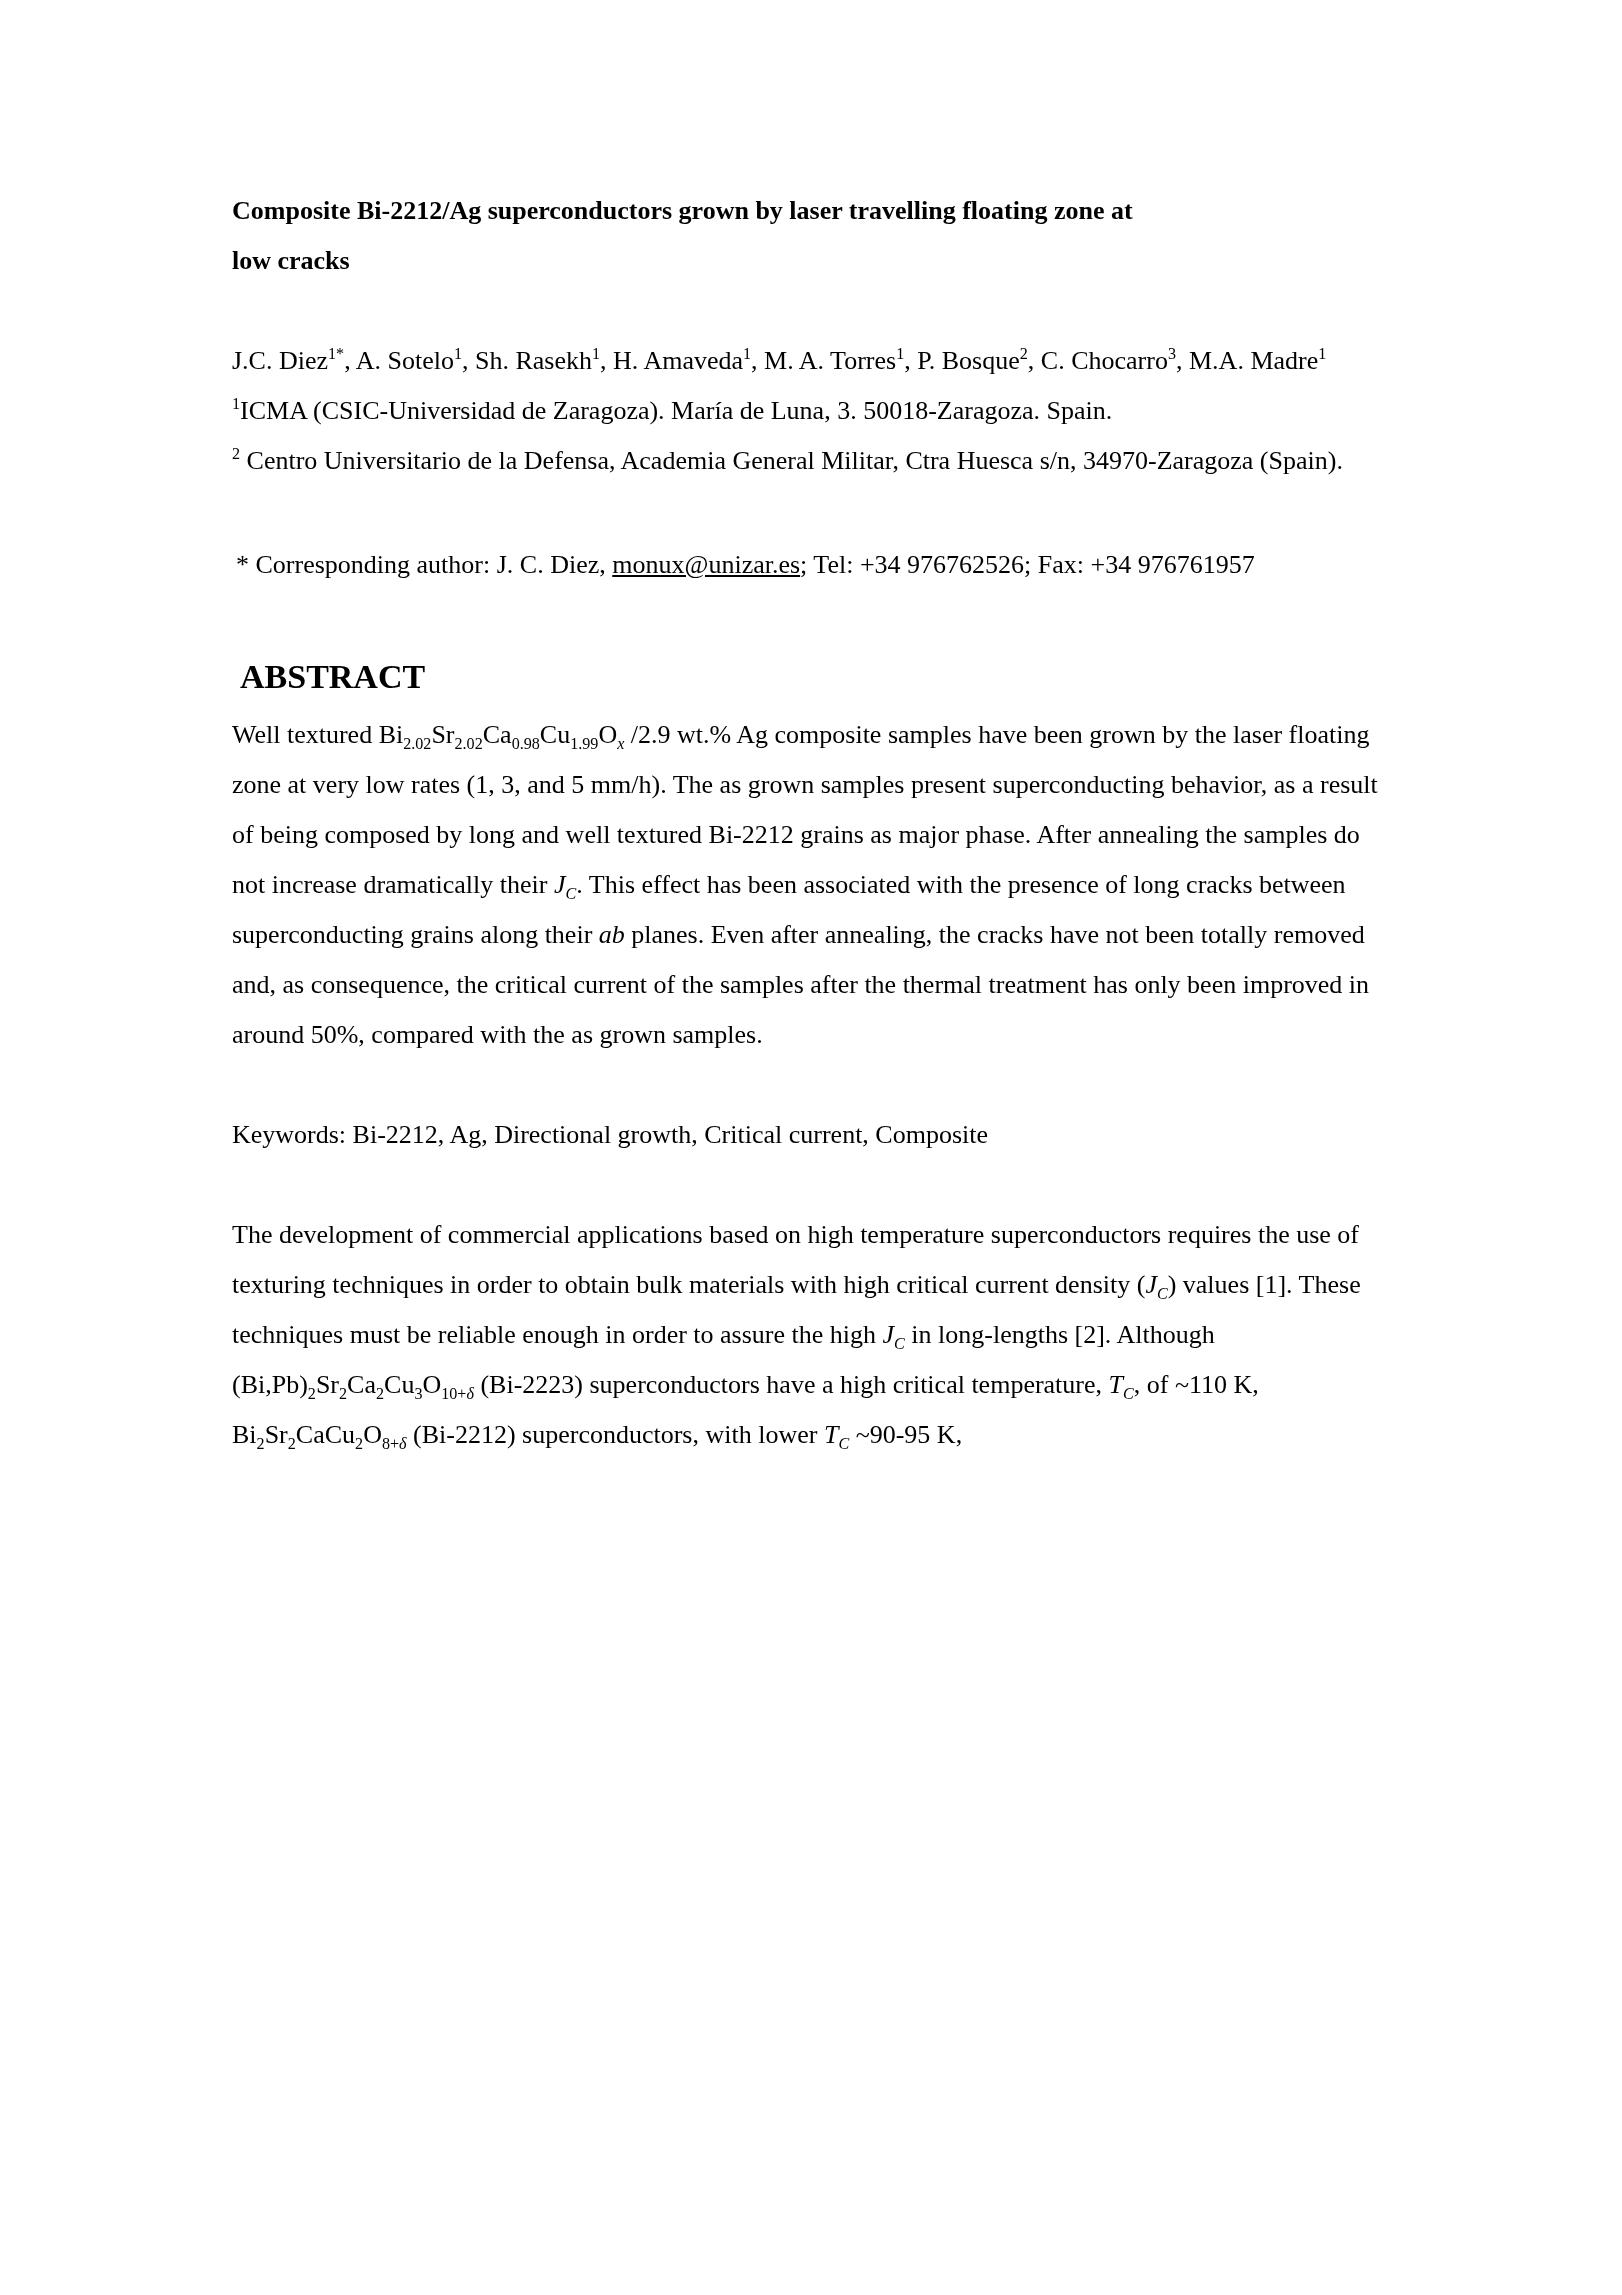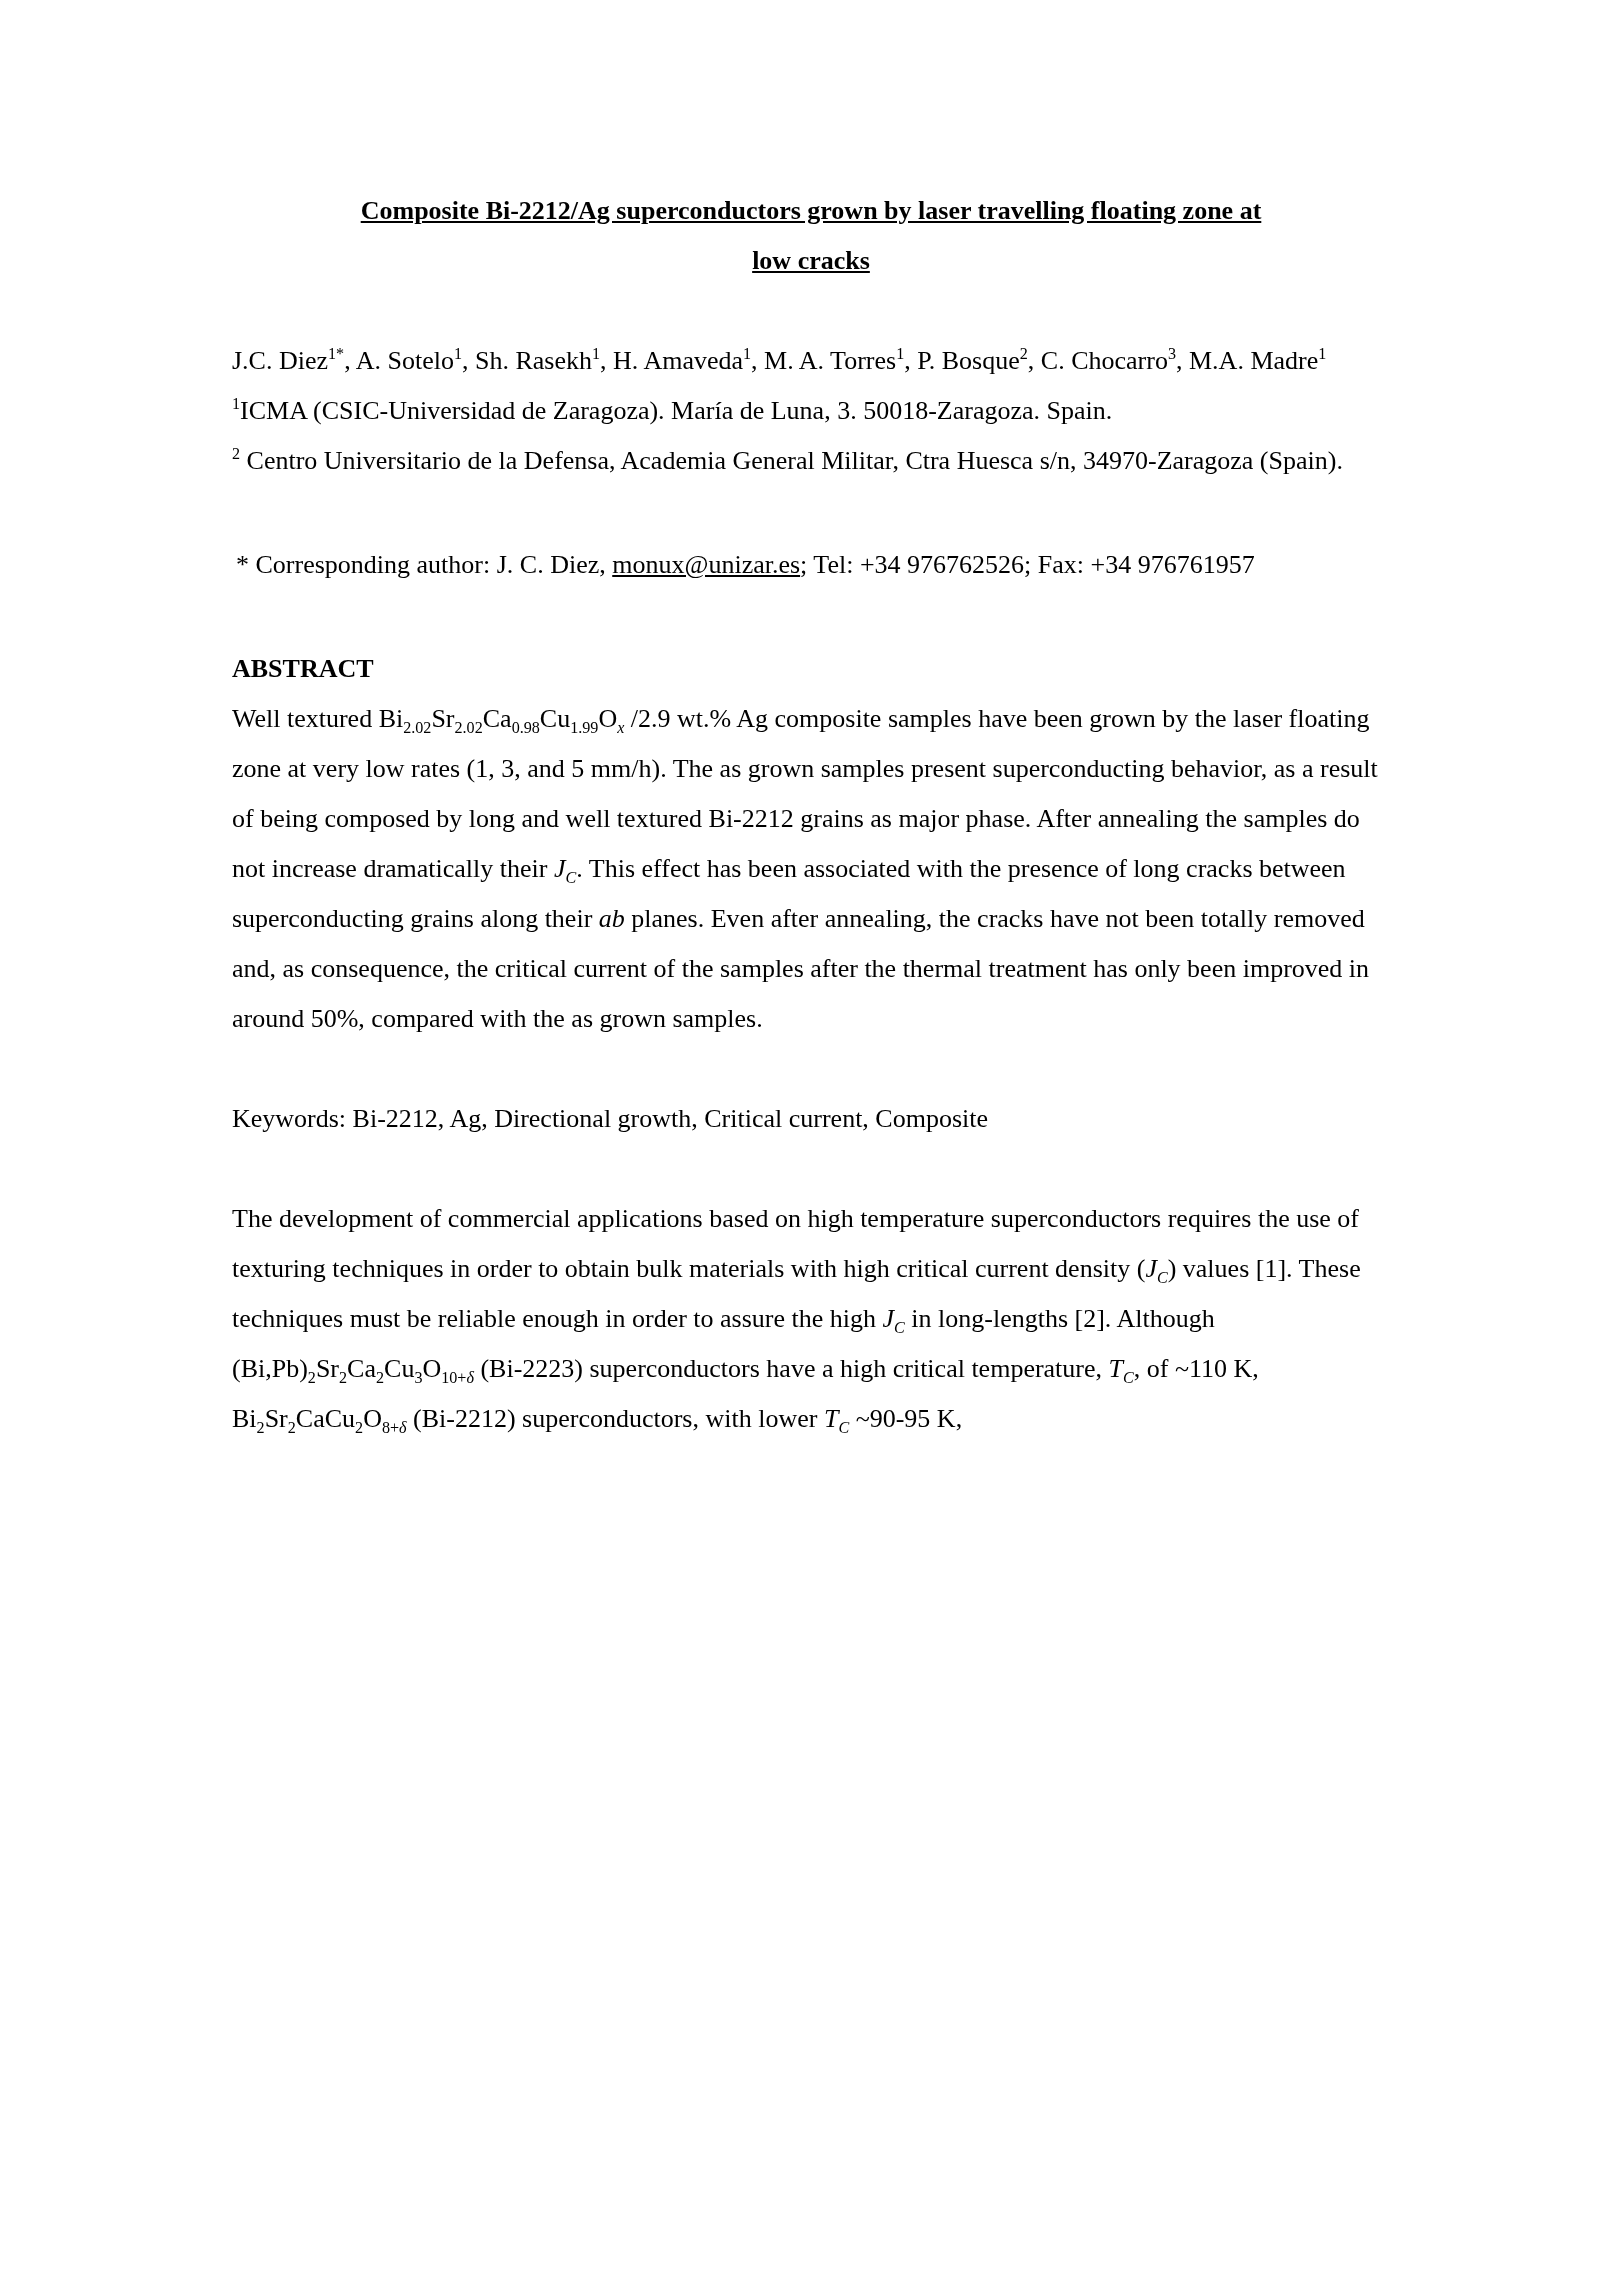--- a/index.html
+++ b/index.html
@@ -18,24 +18,22 @@
     position: relative;
     width: 1623px;
     height: 2295px;
     box-sizing: border-box;
     padding: 186px 232px 0 232px;
   }
   .doc-title {
     font-size: 26px;
     font-weight: bold;
     line-height: 50px;
-    text-align: center;
     margin: 0;
     width: 1158px;
-    text-decoration: underline;
   }
   .spacer-lg { height: 50px; }
   .spacer-md { height: 50px; }
   .block {
     font-size: 26px;
     line-height: 50px;
     text-align: left;
     margin: 4px;
     width: 1158px;
   }
@@ -43,24 +41,24 @@
     font-size: 26px;
     line-height: 50px;
     width: 1158px;
   }
   .affils {
     font-size: 26px;
     line-height: 50px;
     width: 1158px;
   }
   .heading {
-    font-size: 26px;
+    font-size: 34px;
     font-weight: bold;
     line-height: 50px;
-    margin: 0;
+    margin: 8px;
     width: 1158px;
   }
   .para {
     font-size: 26px;
     line-height: 50px;
     margin: 0;
     width: 1158px;
     text-align: left;
   }
   sup {

